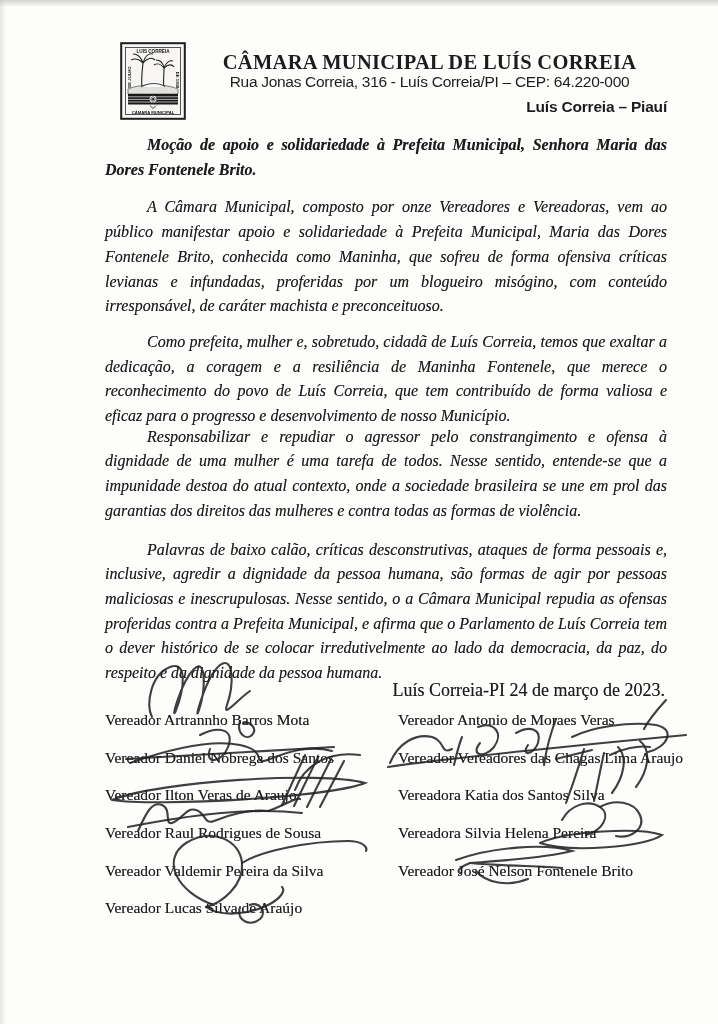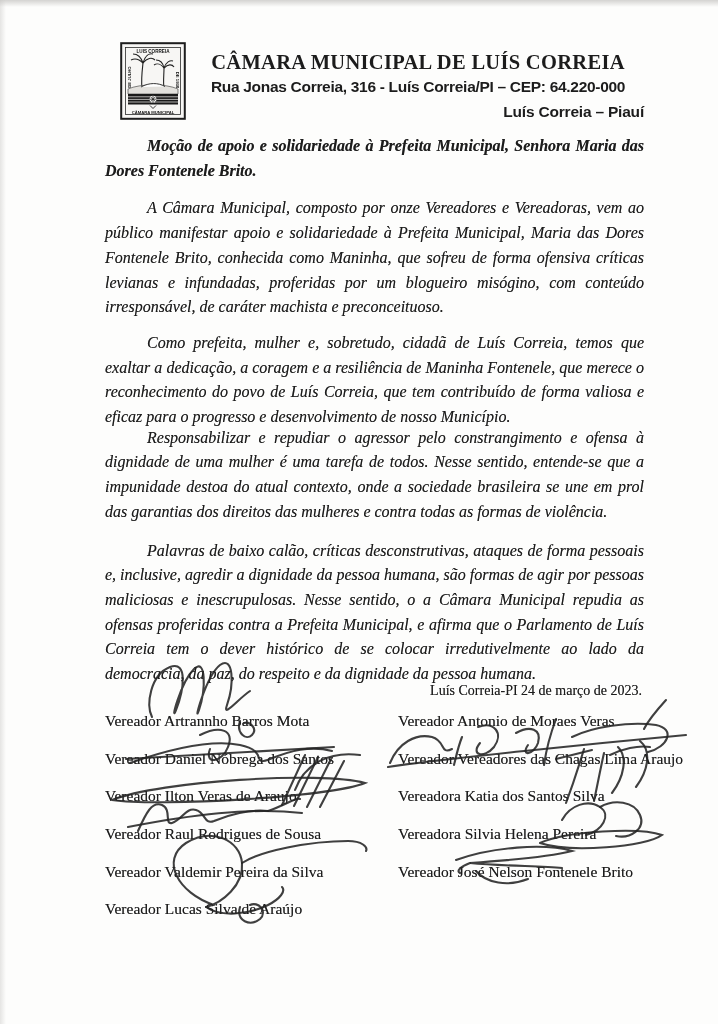--- a/index.html
+++ b/index.html
@@ -15,51 +15,51 @@
   .page::before{
     content:"";position:absolute;top:0;left:0;right:0;height:7px;
     background:linear-gradient(#d4d3d1, rgba(212,211,209,0));
     z-index:5;pointer-events:none;
   }
   .page::after{
     content:"";position:absolute;top:0;bottom:0;left:0;width:6px;
     background:linear-gradient(90deg, rgba(200,199,197,.45), rgba(200,199,197,0));
     z-index:5;pointer-events:none;
   }
-  .content{padding:0 74px 0 105px;}
+  .content{padding:0 51px 0 105px;}
   
   .letterhead{display:flex;align-items:flex-start;margin-top:42px;margin-left:15px;}
   .seal{width:66px;height:78px;flex:0 0 66px;}
   .head-text{flex:1;text-align:center;padding-top:9px;padding-left:6px;}
   .org-name{
     font-family:"Liberation Serif", serif;
     font-weight:bold;font-size:20.5px;line-height:22px;letter-spacing:.3px;
   }
   .org-address{
     font-family:"Liberation Sans", sans-serif;
-    font-weight:bold;font-size:15.5px;line-height:18px;margin-top:5px;letter-spacing:-0.3px;
+    font-weight:normal;font-size:15.5px;line-height:18px;letter-spacing:-0.3px;
   }
   .org-city{
     font-family:"Liberation Sans", sans-serif;
     font-weight:bold;font-size:15.5px;line-height:18px;margin-top:7px;letter-spacing:-0.2px;text-align:right;
   }
   
   .para{
     font-size:16px;line-height:24.7px;
     text-align:justify;text-indent:42px;
     text-shadow:0 0 .4px rgba(25,25,25,.55);
     font-style:italic;
   }
   .doc-title{font-weight:bold;margin-top:13px;}
   .p1{margin-top:13px;}
   .p2{margin-top:11px;}
   .p3{margin-top:-4px;}
   .p4{margin-top:14px;}
   .date-line{
-    font-size:14px;line-height:24.7px;text-align:right;
+    font-size:18px;line-height:24.7px;text-align:right;
     margin-top:-8px;padding-right:2px;
     text-shadow:0 0 .4px rgba(25,25,25,.55);
   }
   
   .sig-block{position:relative;height:250px;}
   .sig-name{
     position:absolute;font-size:15.5px;line-height:20px;white-space:nowrap;
     text-shadow:0 0 .4px rgba(25,25,25,.55);
   }
   .col-l{left:0;}

